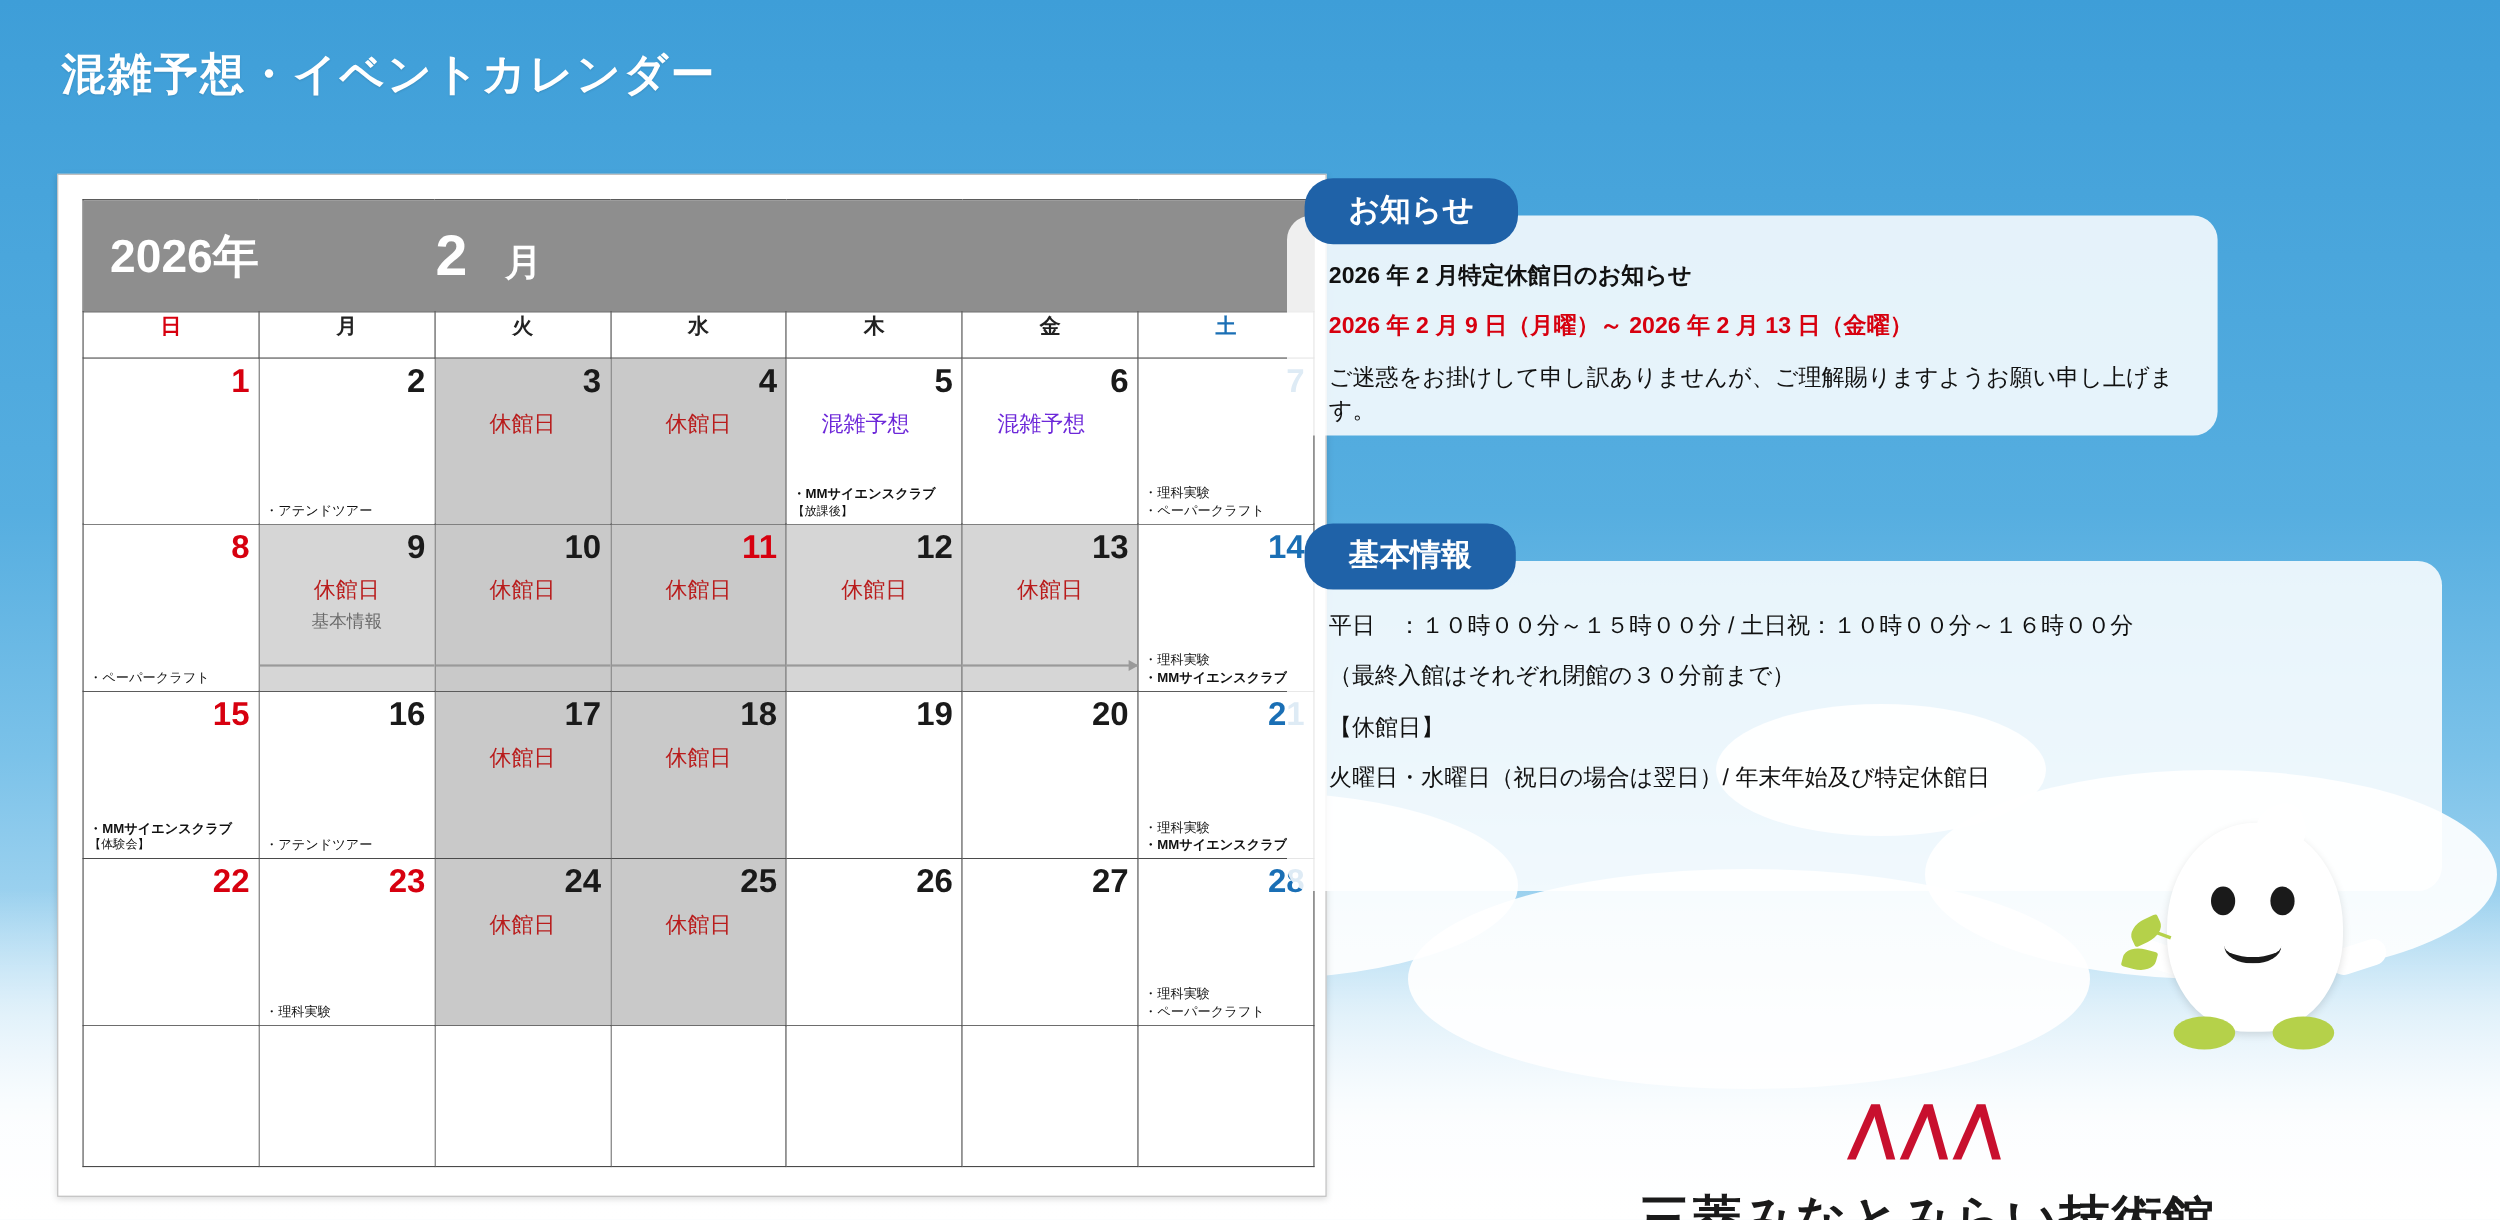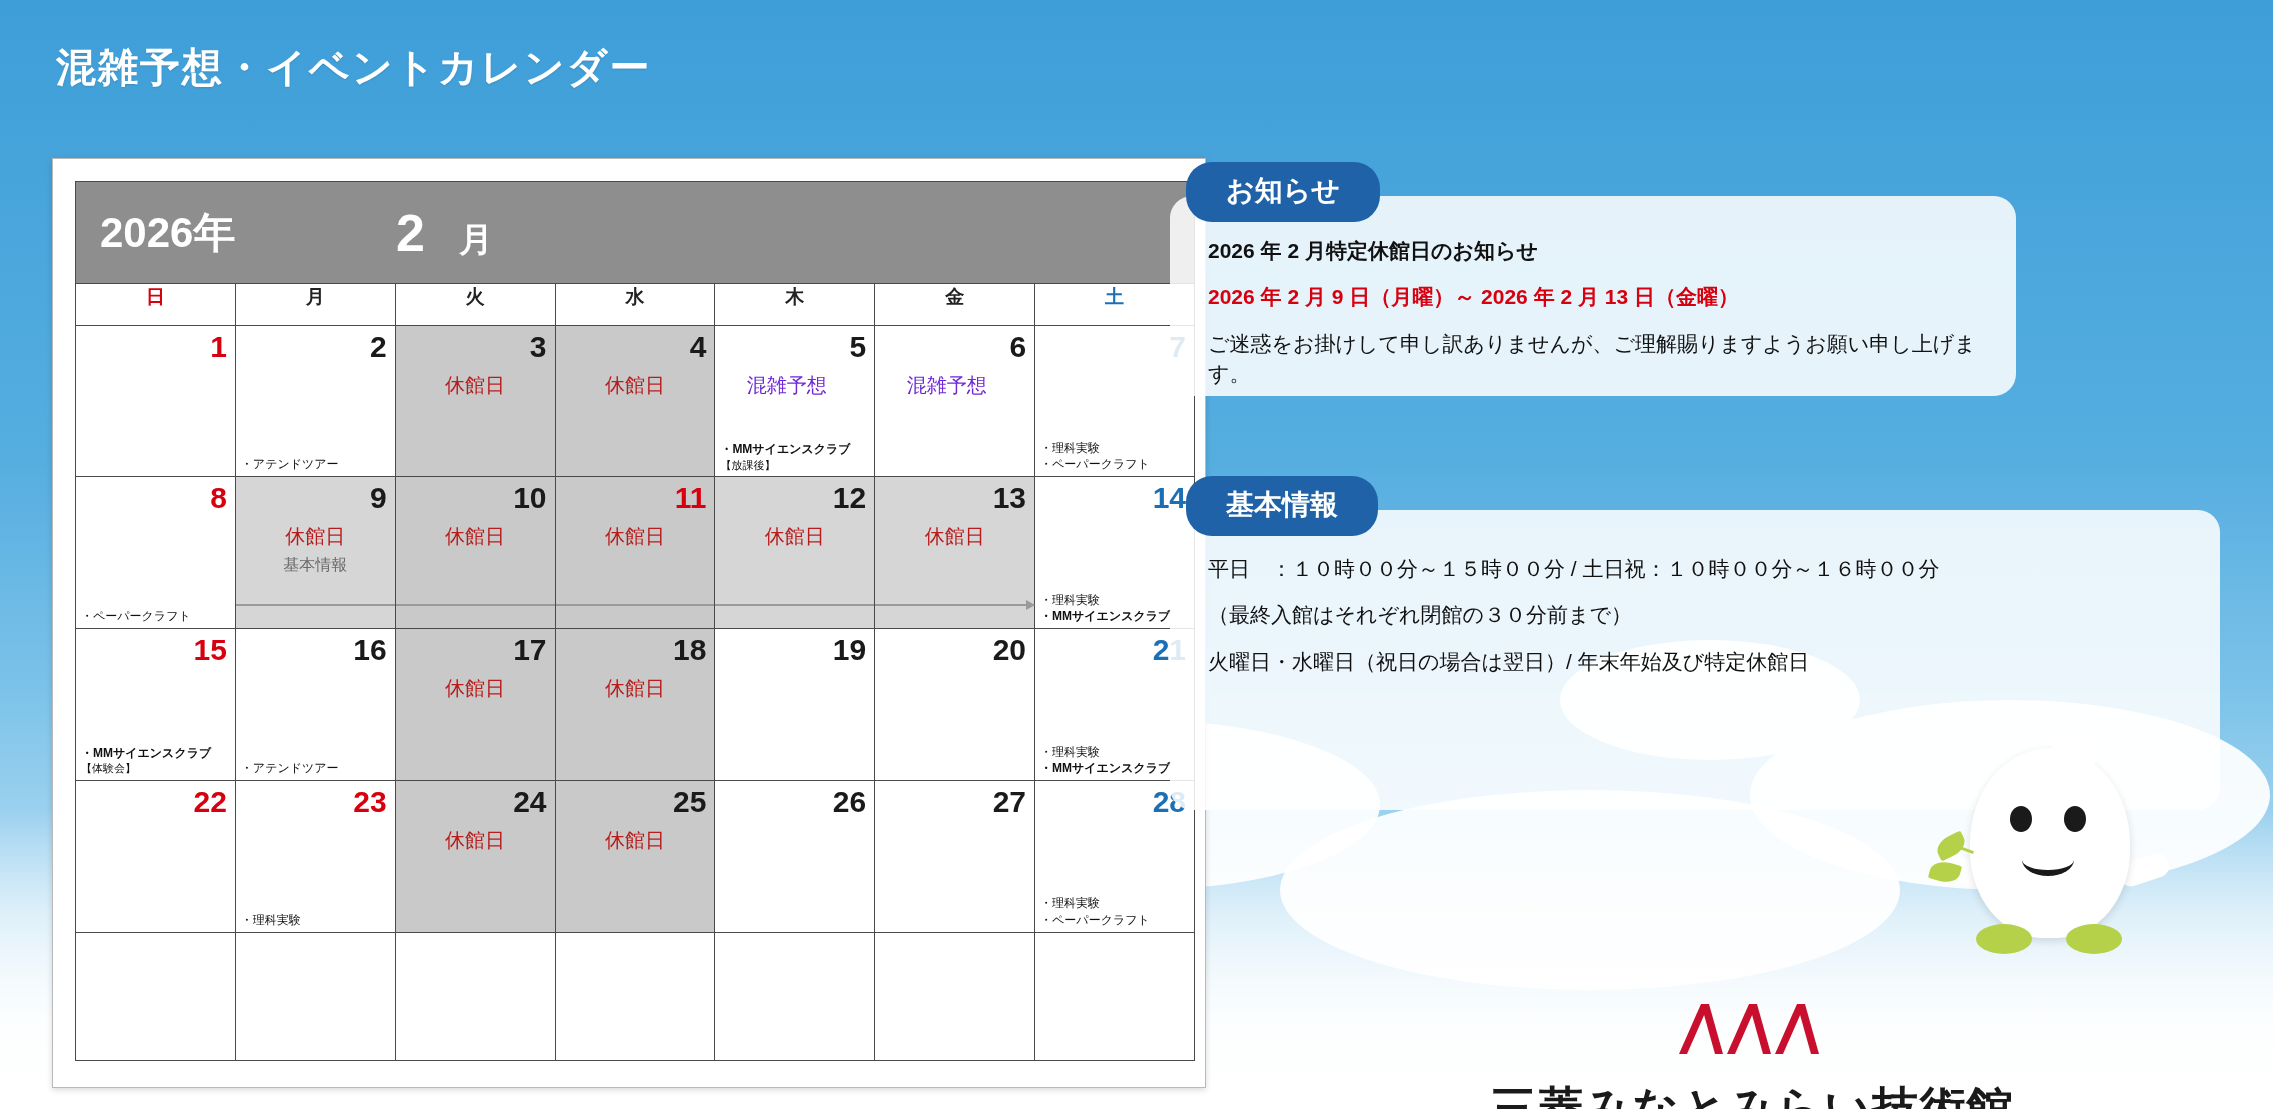--- a/index.html
+++ b/index.html
@@ -507,20 +507,21 @@
       <p class="line red">2026 年 2 月 9 日（月曜）～ 2026 年 2 月 13 日（金曜）</p>
       <p class="line">ご迷惑をお掛けして申し訳ありませんが、ご理解賜りますようお願い申し上げます。</p>
     </div>
 </div>
 
 <div class="card" id="info-card">
   <div class="card-tab">基本情報</div>
   <div id="info-lines">
       <p class="line">平日　：１０時００分～１５時００分 / 土日祝：１０時００分～１６時００分</p>
       <p class="line">（最終入館はそれぞれ閉館の３０分前まで）</p>
+      <p class="line">【休館日】</p>
       <p class="line">火曜日・水曜日（祝日の場合は翌日）/ 年末年始及び特定休館日</p>
     </div>
 </div>
 
 <div class="mascot">
   <div class="m-arm l"></div>
   <div class="m-arm r"></div>
   <div class="m-body"></div>
   <div class="m-hair"></div>
   <div class="m-eye l"></div>

